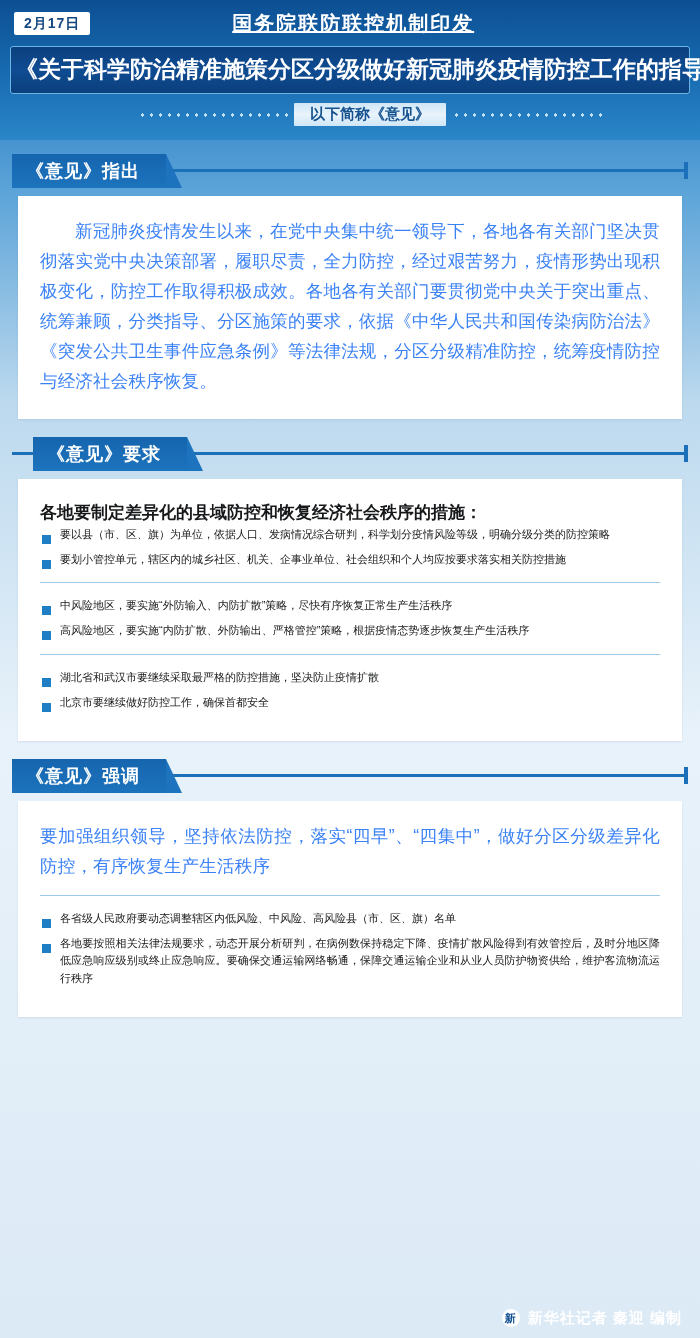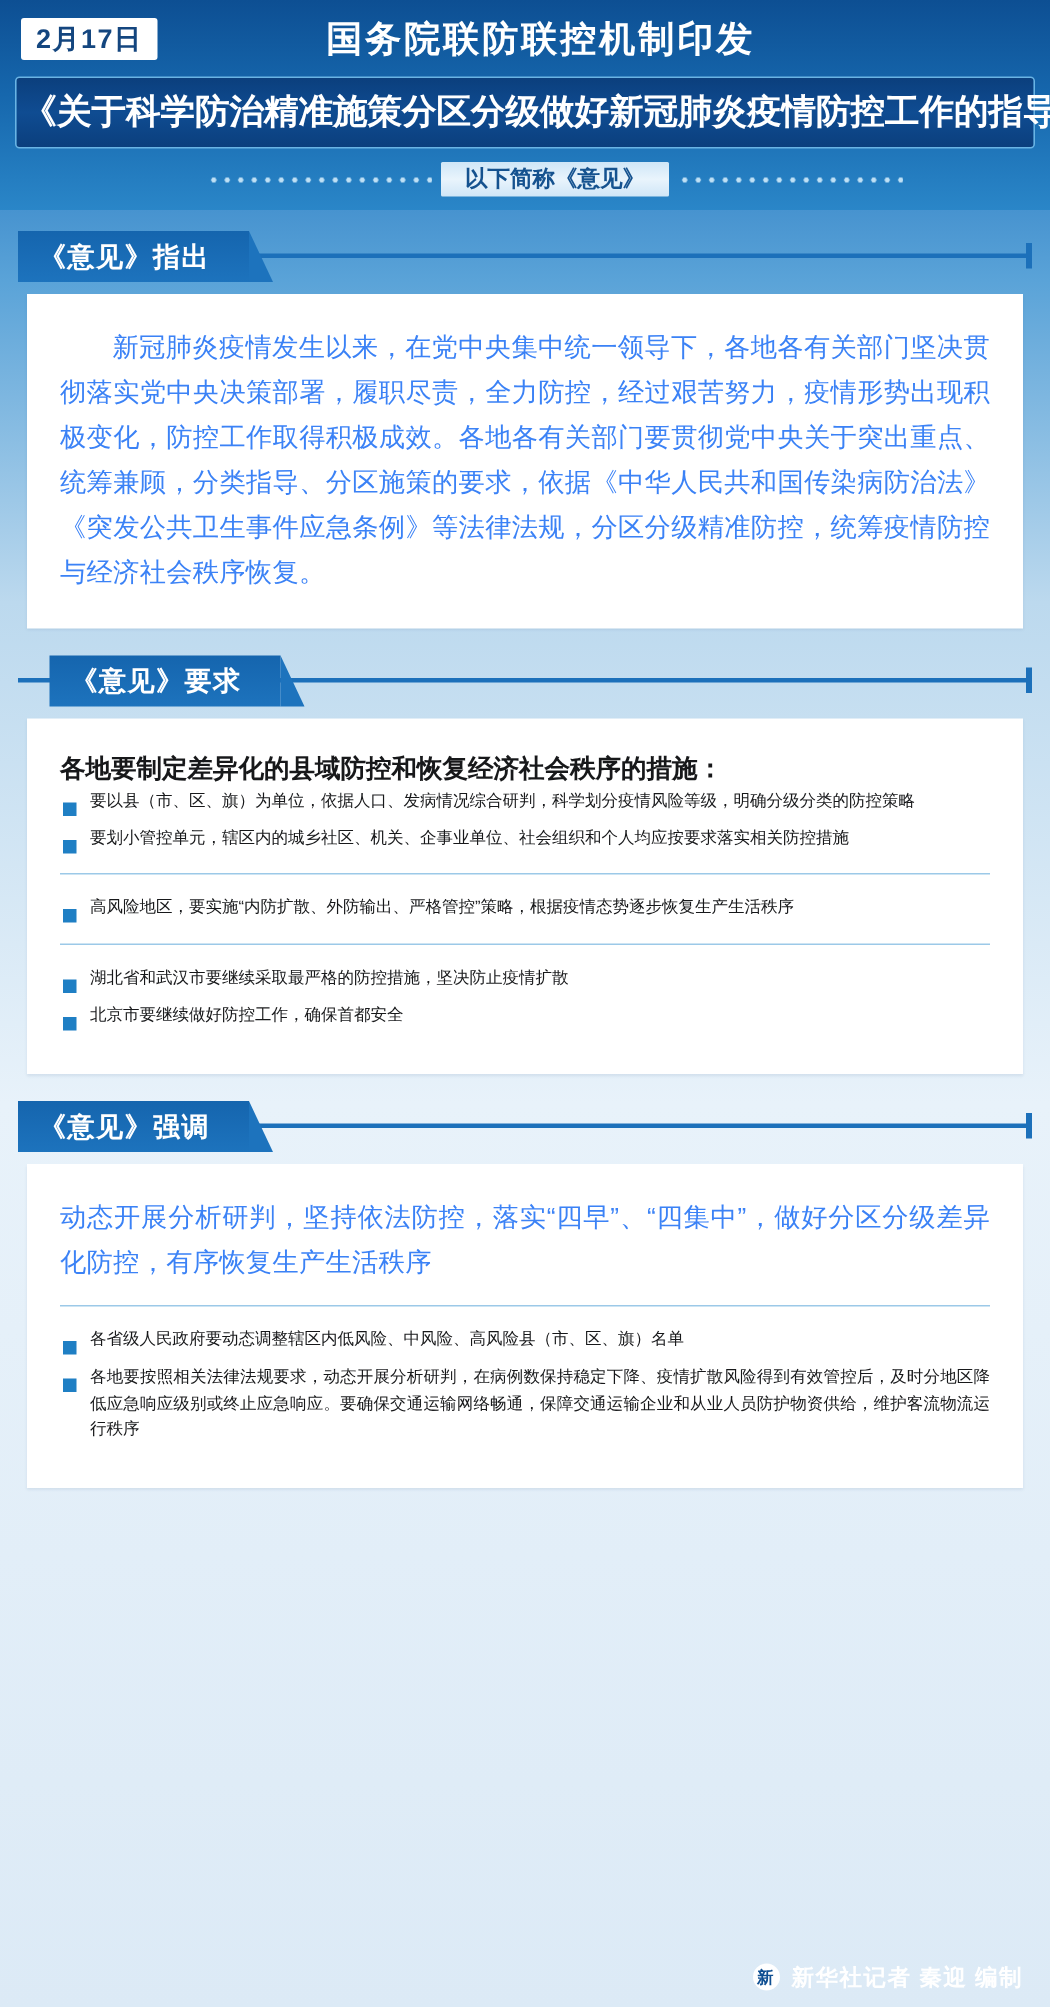--- a/index.html
+++ b/index.html
@@ -29,34 +29,35 @@
   }
   .header-top {
     display: flex;
     align-items: center;
     padding: 10px 14px 0 14px;
   }
   .date-badge {
     background: #ffffff;
     color: #14467f;
     font-weight: bold;
-    font-size: 18px;
+    font-size: 14px;
     padding: 3px 10px;
     border-radius: 2px;
     letter-spacing: 1px;
     line-height: 1.25;
   }
   .header-kicker {
     flex: 1;
     text-align: center;
     color: #ffffff;
-    font-size: 24px;
+    font-size: 20px;
     font-weight: bold;
     letter-spacing: 2px;
     margin-right: 70px;
+    text-decoration: underline;
   }
   .title-band {
     margin: 9px 10px 0 10px;
     background: linear-gradient(180deg, #0b3f7d 0%, #0f4c92 50%, #0b3f7d 100%);
     border: 1px solid #6ab4e4;
     border-radius: 3px;
     text-align: center;
     padding: 7px 4px 8px 4px;
   }
   .title-band .t {
@@ -270,40 +271,41 @@
         </div>
       </div>
       <div class="panel">
         <div class="lead">各地要制定差异化的县域防控和恢复经济社会秩序的措施：</div>
         <ul class="bullets">
           <li>要以县（市、区、旗）为单位，依据人口、发病情况综合研判，科学划分疫情风险等级，明确分级分类的防控策略</li>
           <li>要划小管控单元，辖区内的城乡社区、机关、企事业单位、社会组织和个人均应按要求落实相关防控措施</li>
         </ul>
         <hr class="divider">
         <ul class="bullets">
+          <li>中风险地区，要实施“外防输入、内防扩散”策略，尽快有序恢复正常生产生活秩序</li>
           <li>高风险地区，要实施“内防扩散、外防输出、严格管控”策略，根据疫情态势逐步恢复生产生活秩序</li>
         </ul>
         <hr class="divider">
         <ul class="bullets">
           <li>湖北省和武汉市要继续采取最严格的防控措施，坚决防止疫情扩散</li>
           <li>北京市要继续做好防控工作，确保首都安全</li>
         </ul>
       </div>
     </div>
 
     <div class="section">
       <div class="sec-head-wrap">
         <div class="rule"></div>
         <div class="cap"></div>
         <div style="position:relative;display:inline-block;">
           <div class="sec-head-inner">《意见》强调</div>
         </div>
       </div>
       <div class="panel">
-        <div class="para noindent">动态开展分析研判，坚持依法防控，落实“四早”、“四集中”，做好分区分级差异化防控，有序恢复生产生活秩序</div>
+        <div class="para noindent">要加强组织领导，坚持依法防控，落实“四早”、“四集中”，做好分区分级差异化防控，有序恢复生产生活秩序</div>
         <hr class="divider">
         <ul class="bullets">
           <li>各省级人民政府要动态调整辖区内低风险、中风险、高风险县（市、区、旗）名单</li>
           <li>各地要按照相关法律法规要求，动态开展分析研判，在病例数保持稳定下降、疫情扩散风险得到有效管控后，及时分地区降低应急响应级别或终止应急响应。要确保交通运输网络畅通，保障交通运输企业和从业人员防护物资供给，维护客流物流运行秩序</li>
         </ul>
       </div>
     </div>
 
   </div>
 

